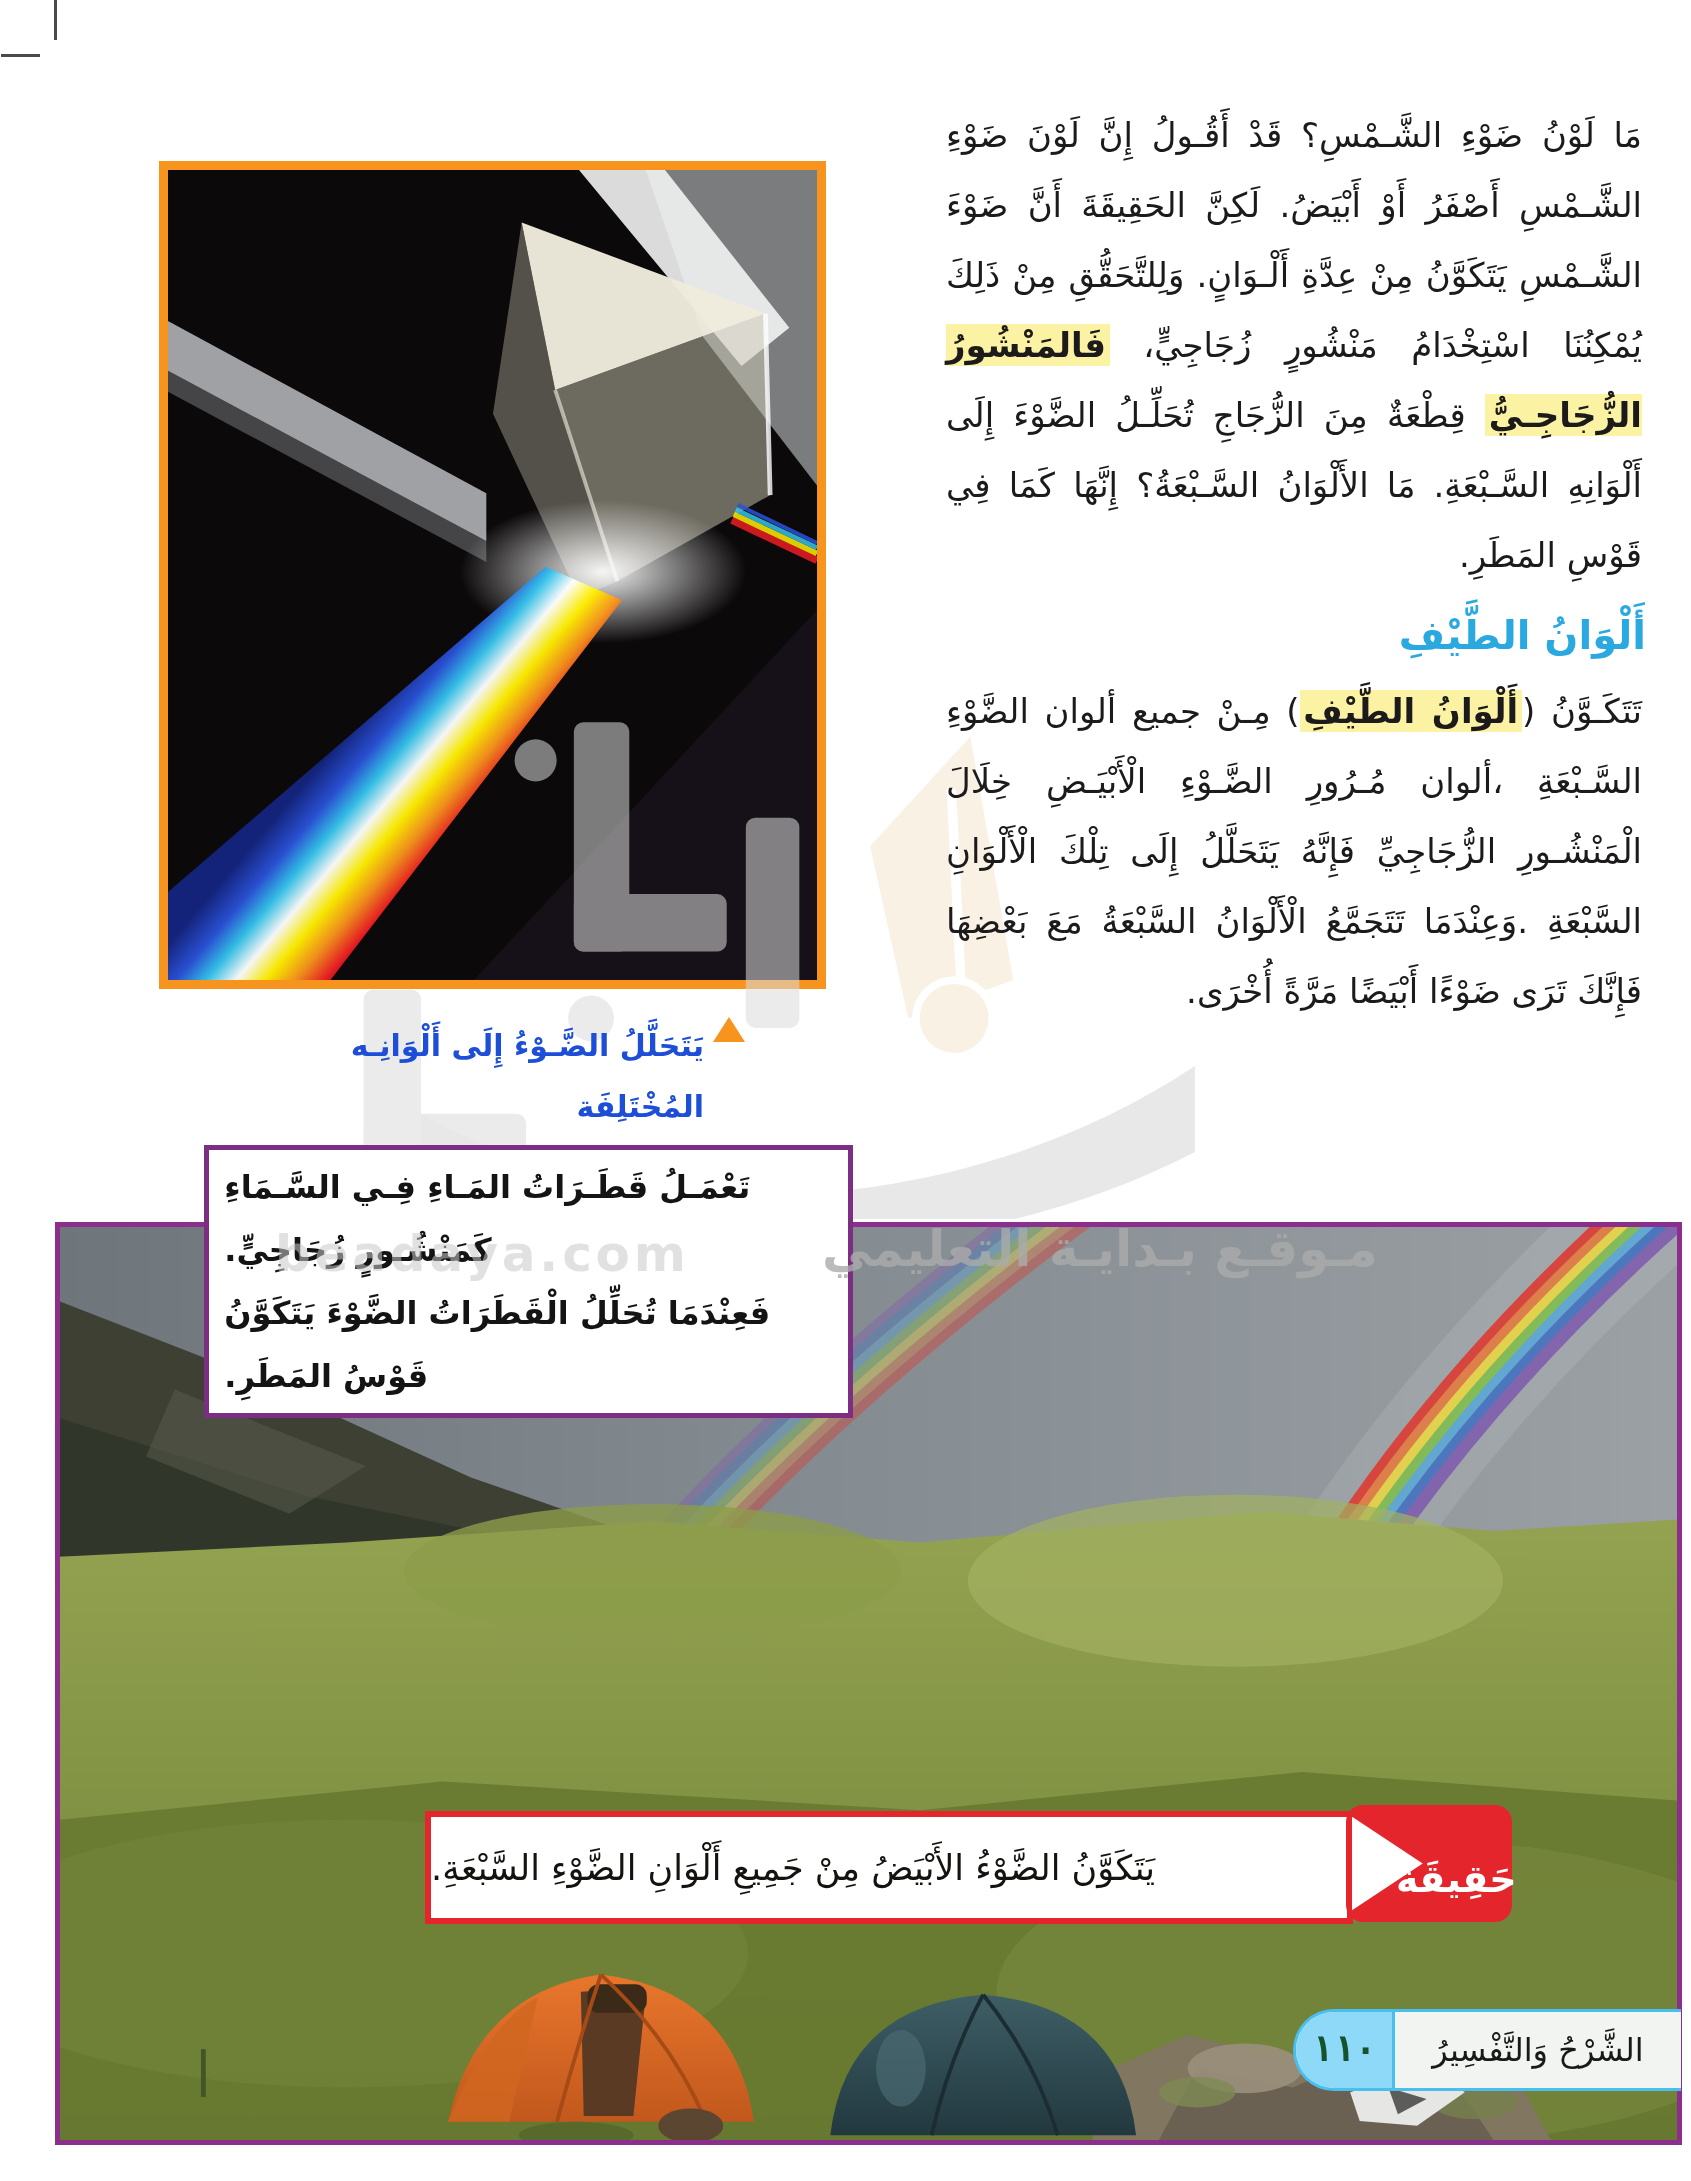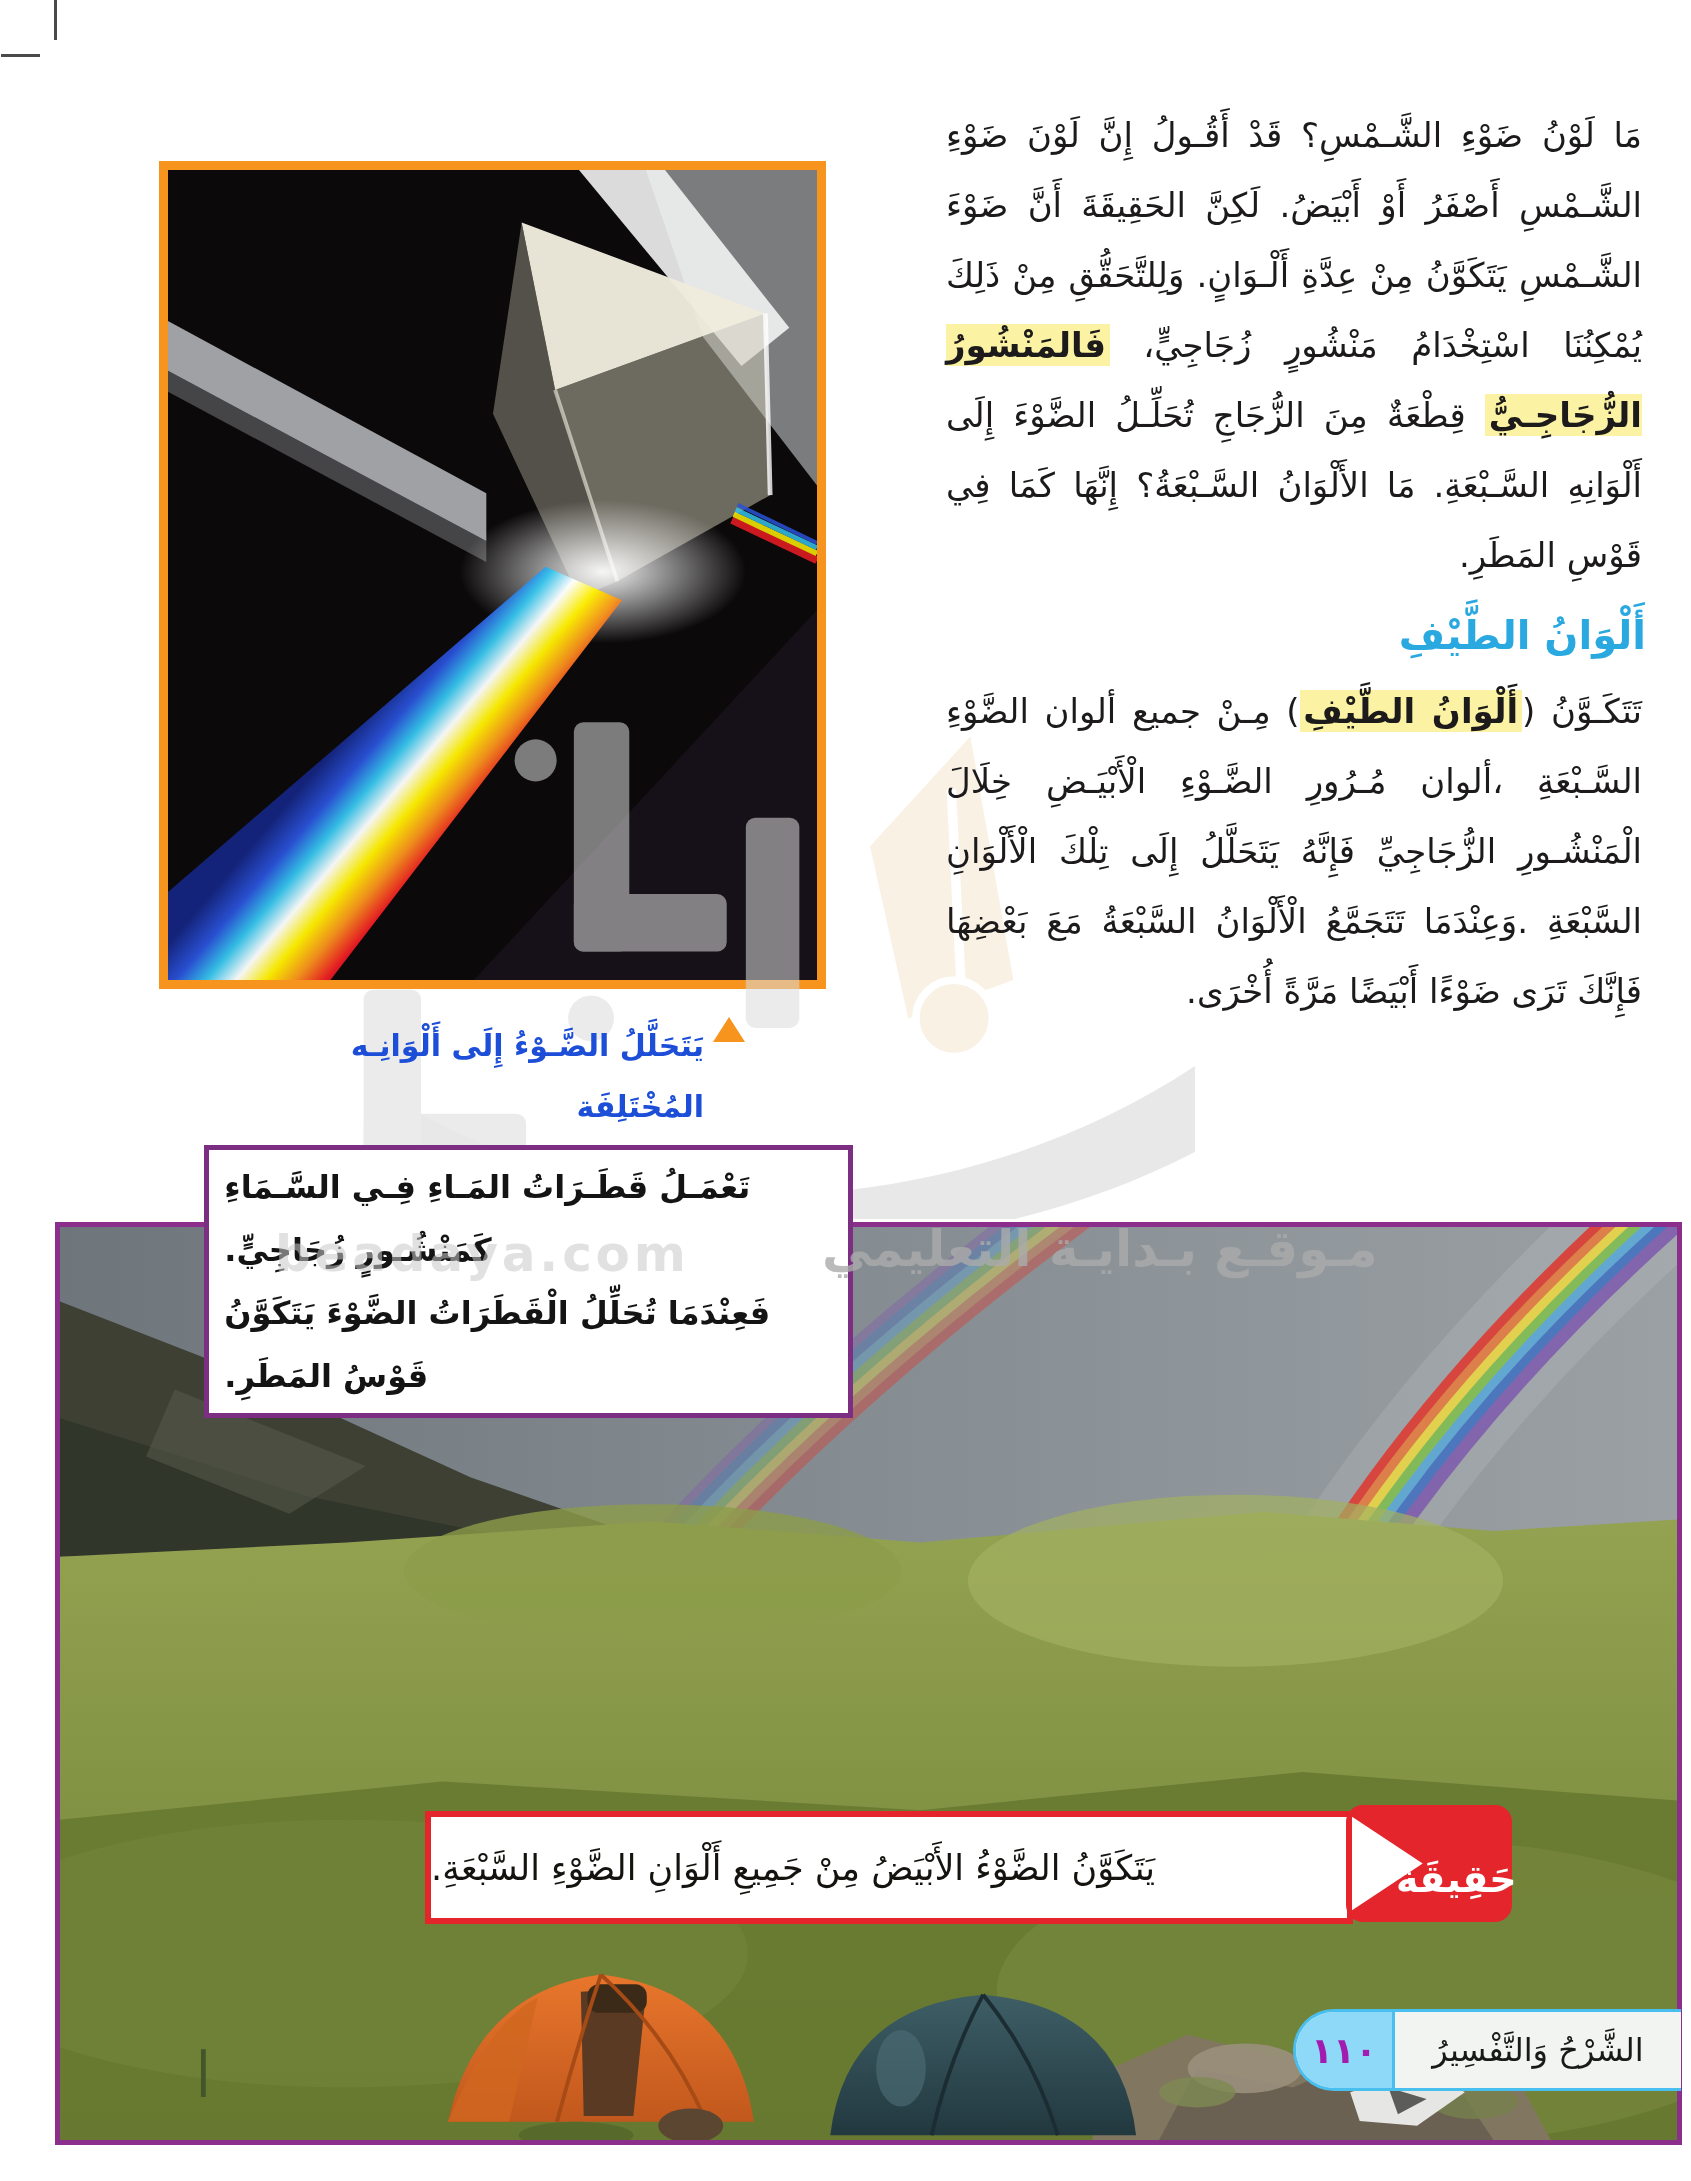--- a/index.html
+++ b/index.html
@@ -62,21 +62,21 @@
   .fact-tag .lbl{position:absolute;right:9.6px;top:15px;height:100%;width:92px;
     display:flex;align-items:center;justify-content:center;
     color:#ffffff;font-weight:bold;font-size:38px;}
 
   
   .footer-tab{left:1293px;top:2009px;width:385px;height:76px;z-index:5;
     display:flex;direction:ltr;border:3.8px solid #49BFEF;border-right:none;
     border-radius:42px 0 0 42px;overflow:hidden;background:#F1F4F0;}
   .footer-page{width:96px;background:#8FD9F8;border-right:3.8px solid #49BFEF;
     display:flex;align-items:center;justify-content:center;
-    font-size:36px;font-weight:bold;color:#a21caf;}
+    font-size:36px;font-weight:bold;color:#14532d;font-family:Liberation Mono, monospace;}
   .footer-label{flex:1;display:flex;align-items:center;justify-content:center;
     direction:rtl;font-size:32px;font-weight:normal;color:#191919;}
 </style>
 </head>
 <body>
 
 <div class="abs cropmark" style="left:54px;top:0;width:2.9px;height:40px;"></div>
 <div class="abs cropmark" style="left:0;top:54px;width:40px;height:2.9px;"></div>
 
 <div class="abs prism-figure">

